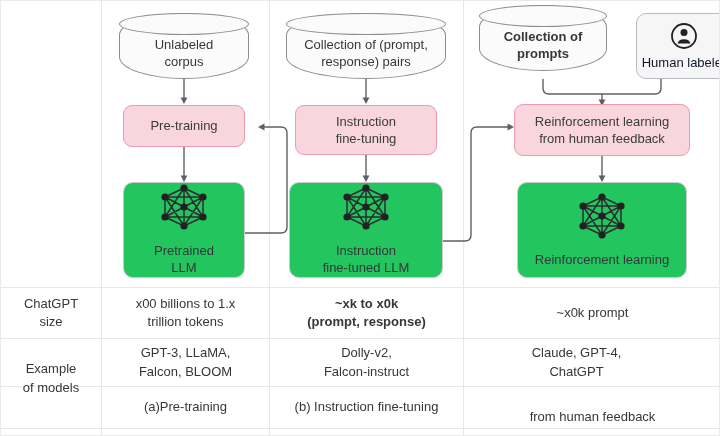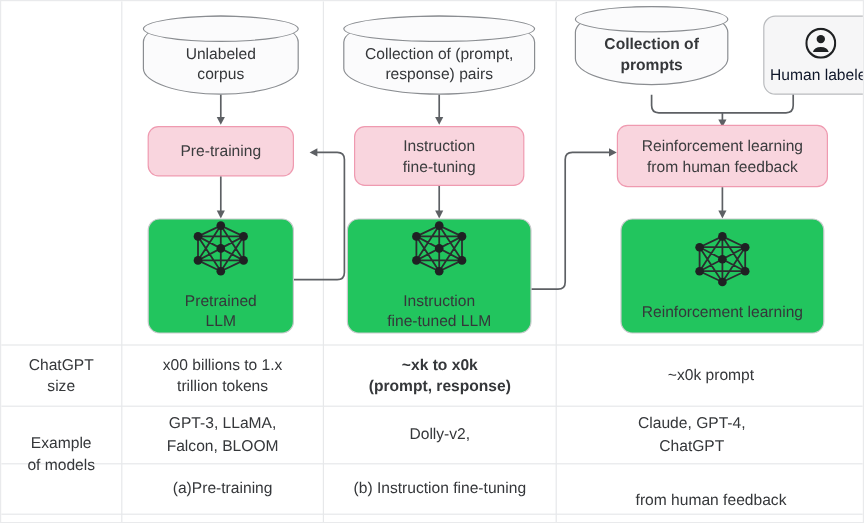--- a/index.html
+++ b/index.html
@@ -336,20 +336,21 @@
   </div>
   <div class="cell t13" style="left:101px;top:338px;width:167px;height:47px;align-items:center;">
     <span>
       <span>GPT-3, LLaMA,</span><br>
       <span>Falcon, BLOOM</span>
     </span>
   </div>
   <div class="cell t13" style="left:269px;top:338px;width:193px;height:47px;">
     <span>
       <span>Dolly-v2,</span><br>
+      <span>Falcon-instruct</span>
     </span>
   </div>
   <div class="cell t13" style="left:447px;top:338px;width:257px;height:47px;">
     <span>
       <span>Claude, GPT-4,</span><br>
       <span>ChatGPT</span>
     </span>
   </div>
 
   <div class="cell t13" style="left:0;top:386px;width:100px;height:41px;">

